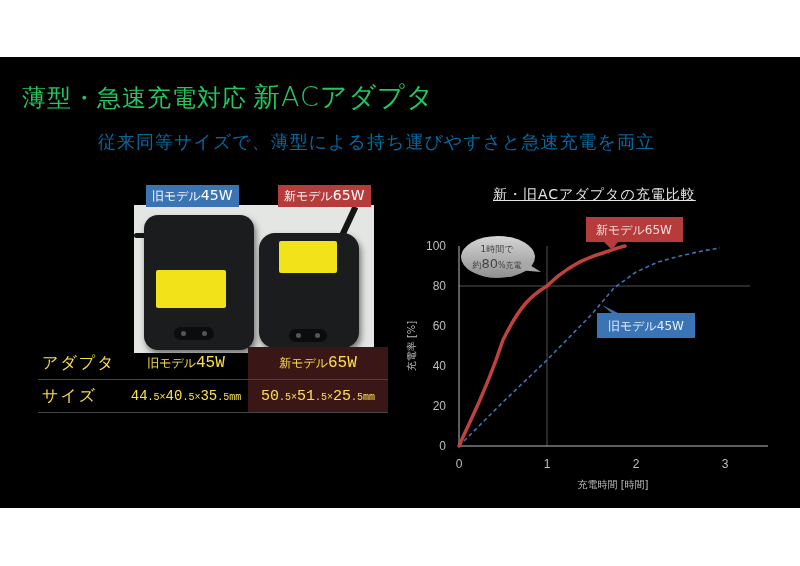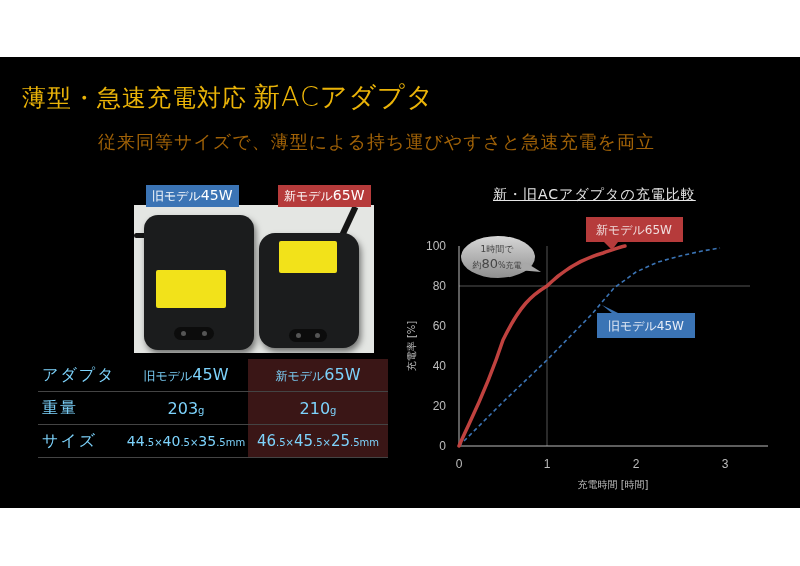--- a/index.html
+++ b/index.html
@@ -1,33 +1,33 @@
 <!DOCTYPE html>
 <html><head>
 <meta charset="utf-8">
 <style>
   html, body { margin:0; padding:0; }
   body { width:800px; height:566px; background:#ffffff; position:relative; overflow:hidden;
          font-family:"DejaVu Sans", sans-serif; }
   .slide { position:absolute; left:0; top:57px; width:800px; height:451px; background:#000000; }
-  .title { position:absolute; left:22px; top:22px; color:#eab308; font-size:24px; font-weight:300; letter-spacing:1px; white-space:nowrap; }
+  .title { position:absolute; left:22px; top:22px; color:#22c55e; font-size:24px; font-weight:300; letter-spacing:1px; white-space:nowrap; }
   .title .big { font-size:27px; margin-left:6px; }
-  .subtitle { position:absolute; left:98px; top:73px; color:#a16207; font-size:18px; letter-spacing:1px; white-space:nowrap; }
+  .subtitle { position:absolute; left:98px; top:73px; color:#0369a1; font-size:18px; letter-spacing:1px; white-space:nowrap; }
   .photo { position:absolute; left:134px; top:148px; width:240px; height:148px; background:#e4e6e3; overflow:hidden; }
   .adapter { position:absolute; background:#1b1c1d; border-radius:14px; box-shadow: 2px 4px 6px rgba(0,0,0,0.5); }
   .label-yellow { position:absolute; background:#f2e21a; border-radius:2px; }
   .socket { position:absolute; background:#0c0c0c; border-radius:10px; }
   .socket::before, .socket::after { content:""; position:absolute; top:4px; width:5px; height:5px; border-radius:50%; background:#555; }
   .socket::before { left:7px; } .socket::after { right:7px; }
   .cable { position:absolute; background:#151515; }
   .tag { position:absolute; color:#ffffff; font-size:12px; padding:2px 6px; white-space:nowrap; }
   .tag-blue { background:#3b74b5; }
   .tag-red { background:#b63b3b; }
   .tag .w { font-size:14px; }
-  table.spec { position:absolute; left:38px; top:302px; border-collapse:collapse; color:#7dd3fc; }
+  table.spec { position:absolute; left:38px; top:290px; border-collapse:collapse; color:#fde047;font-family:Liberation Mono, monospace; }
   table.spec td { height:32px; border-bottom:1px solid #444; padding:0; text-align:center; font-size:16px; }
   table.spec td.rh { text-align:left; width:82px; padding-left:4px; font-size:16px; letter-spacing:2px; }
   table.spec td.old { width:124px; }
   table.spec td.new { width:140px; background:#3a1616; }
   table.spec .sm { font-size:10px; }
   .hdr-small { font-size:12px; }
   .chart-title { position:absolute; left:493px; top:129px; color:#e6e6e6; font-size:14px; text-decoration:underline; letter-spacing:1px; white-space:nowrap; }
   svg.chart { position:absolute; left:400px; top:175px; }
 </style>
 </head>
@@ -60,28 +60,23 @@
   </div>
 
   <table class="spec">
     <tbody>
         <tr>
       <td class="rh">アダプタ</td>
       <td class="old"><span class="hdr-small">旧モデル</span><span>45W</span></td>
       <td class="new"><span class="hdr-small">新モデル</span><span>65W</span></td>
     </tr>
     <tr>
-      <td class="rh">重量</td>
-      <td class="old"><span>203</span><span class="sm">g</span></td>
-      <td class="new"><span>210</span><span class="sm">g</span></td>
-    </tr>
-    <tr>
       <td class="rh">サイズ</td>
       <td class="old" style="font-size:14px;white-space:nowrap;"><span>44</span><span class="sm">.5</span><span class="sm">×</span><span>40</span><span class="sm">.5</span><span class="sm">×</span><span>35</span><span class="sm">.5mm</span></td>
-      <td class="new" style="font-size:15px;white-space:nowrap;"><span>46</span><span class="sm">.5</span><span class="sm">×</span><span>45</span><span class="sm">.5</span><span class="sm">×</span><span>25</span><span class="sm">.5mm</span></td>
+      <td class="new" style="font-size:15px;white-space:nowrap;"><span>50</span><span class="sm">.5</span><span class="sm">×</span><span>51</span><span class="sm">.5</span><span class="sm">×</span><span>25</span><span class="sm">.5mm</span></td>
     </tr>
   </tbody>
     </table>
 
   <div class="chart-title">新・旧ACアダプタの充電比較</div>
 </div>
 
 <svg class="chart" width="380" height="320" viewBox="400 175 380 320">
 
   <line x1="459" y1="286" x2="750" y2="286" stroke="#555" stroke-width="1"></line>

